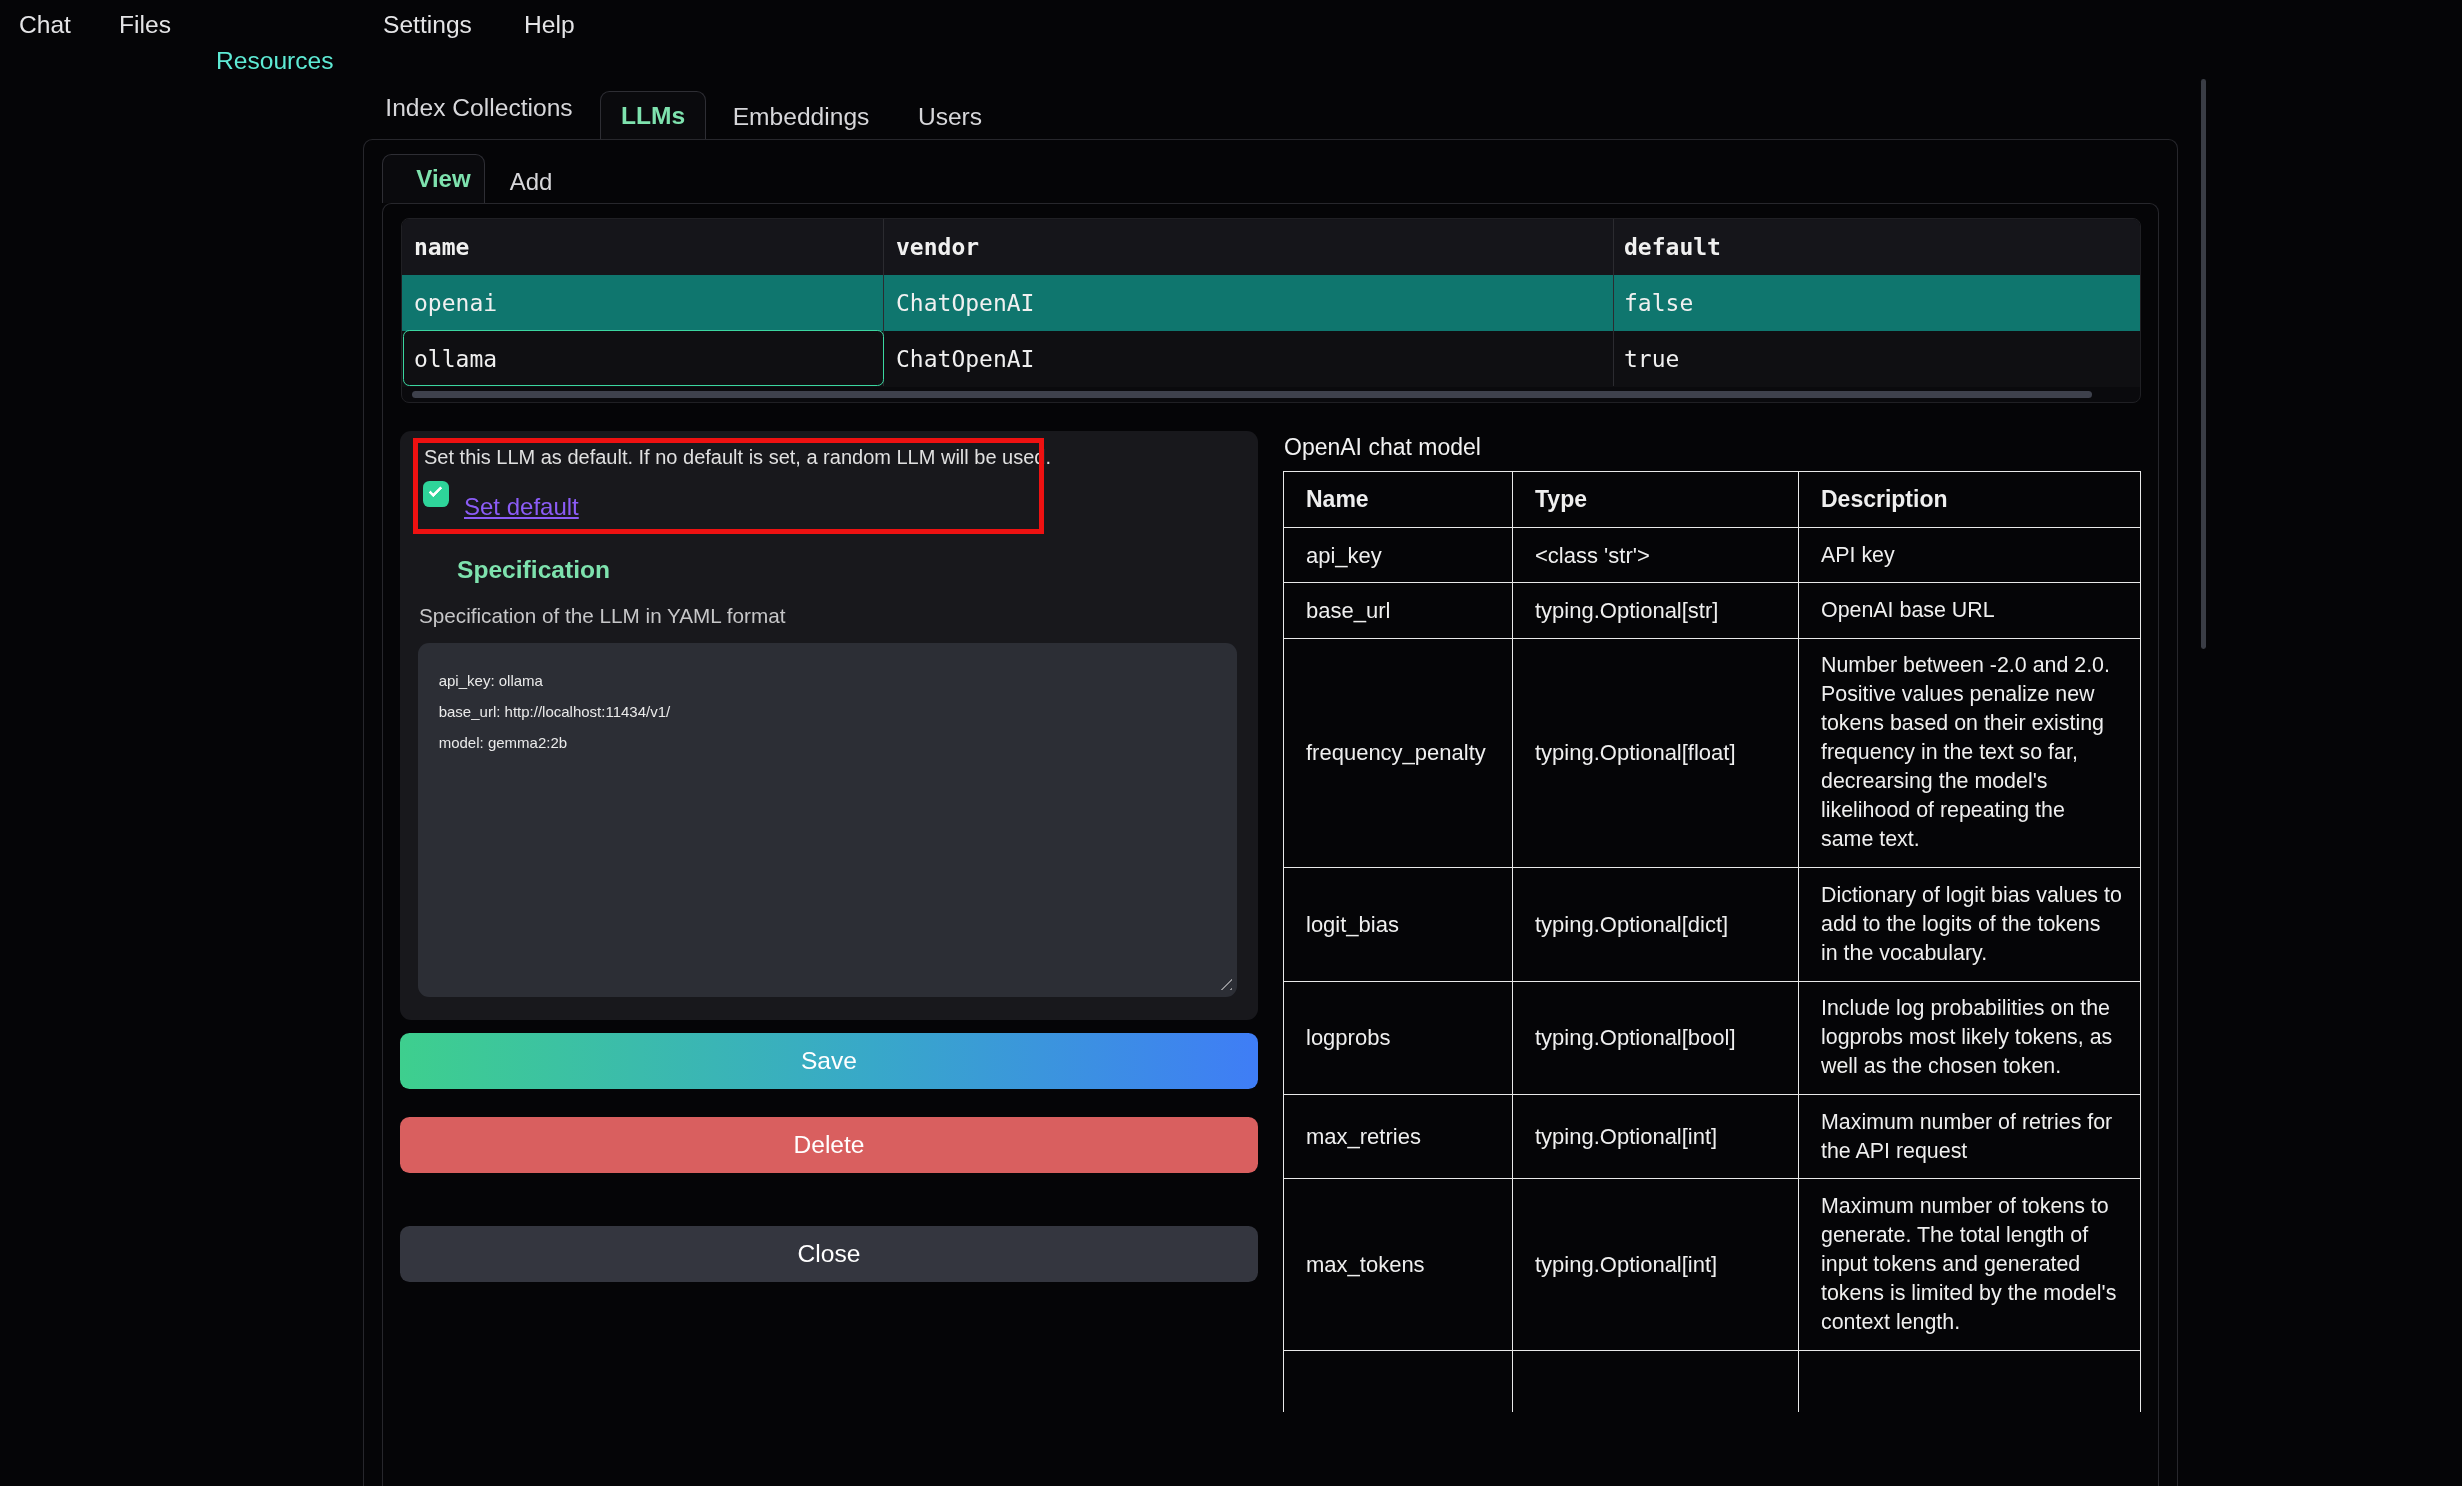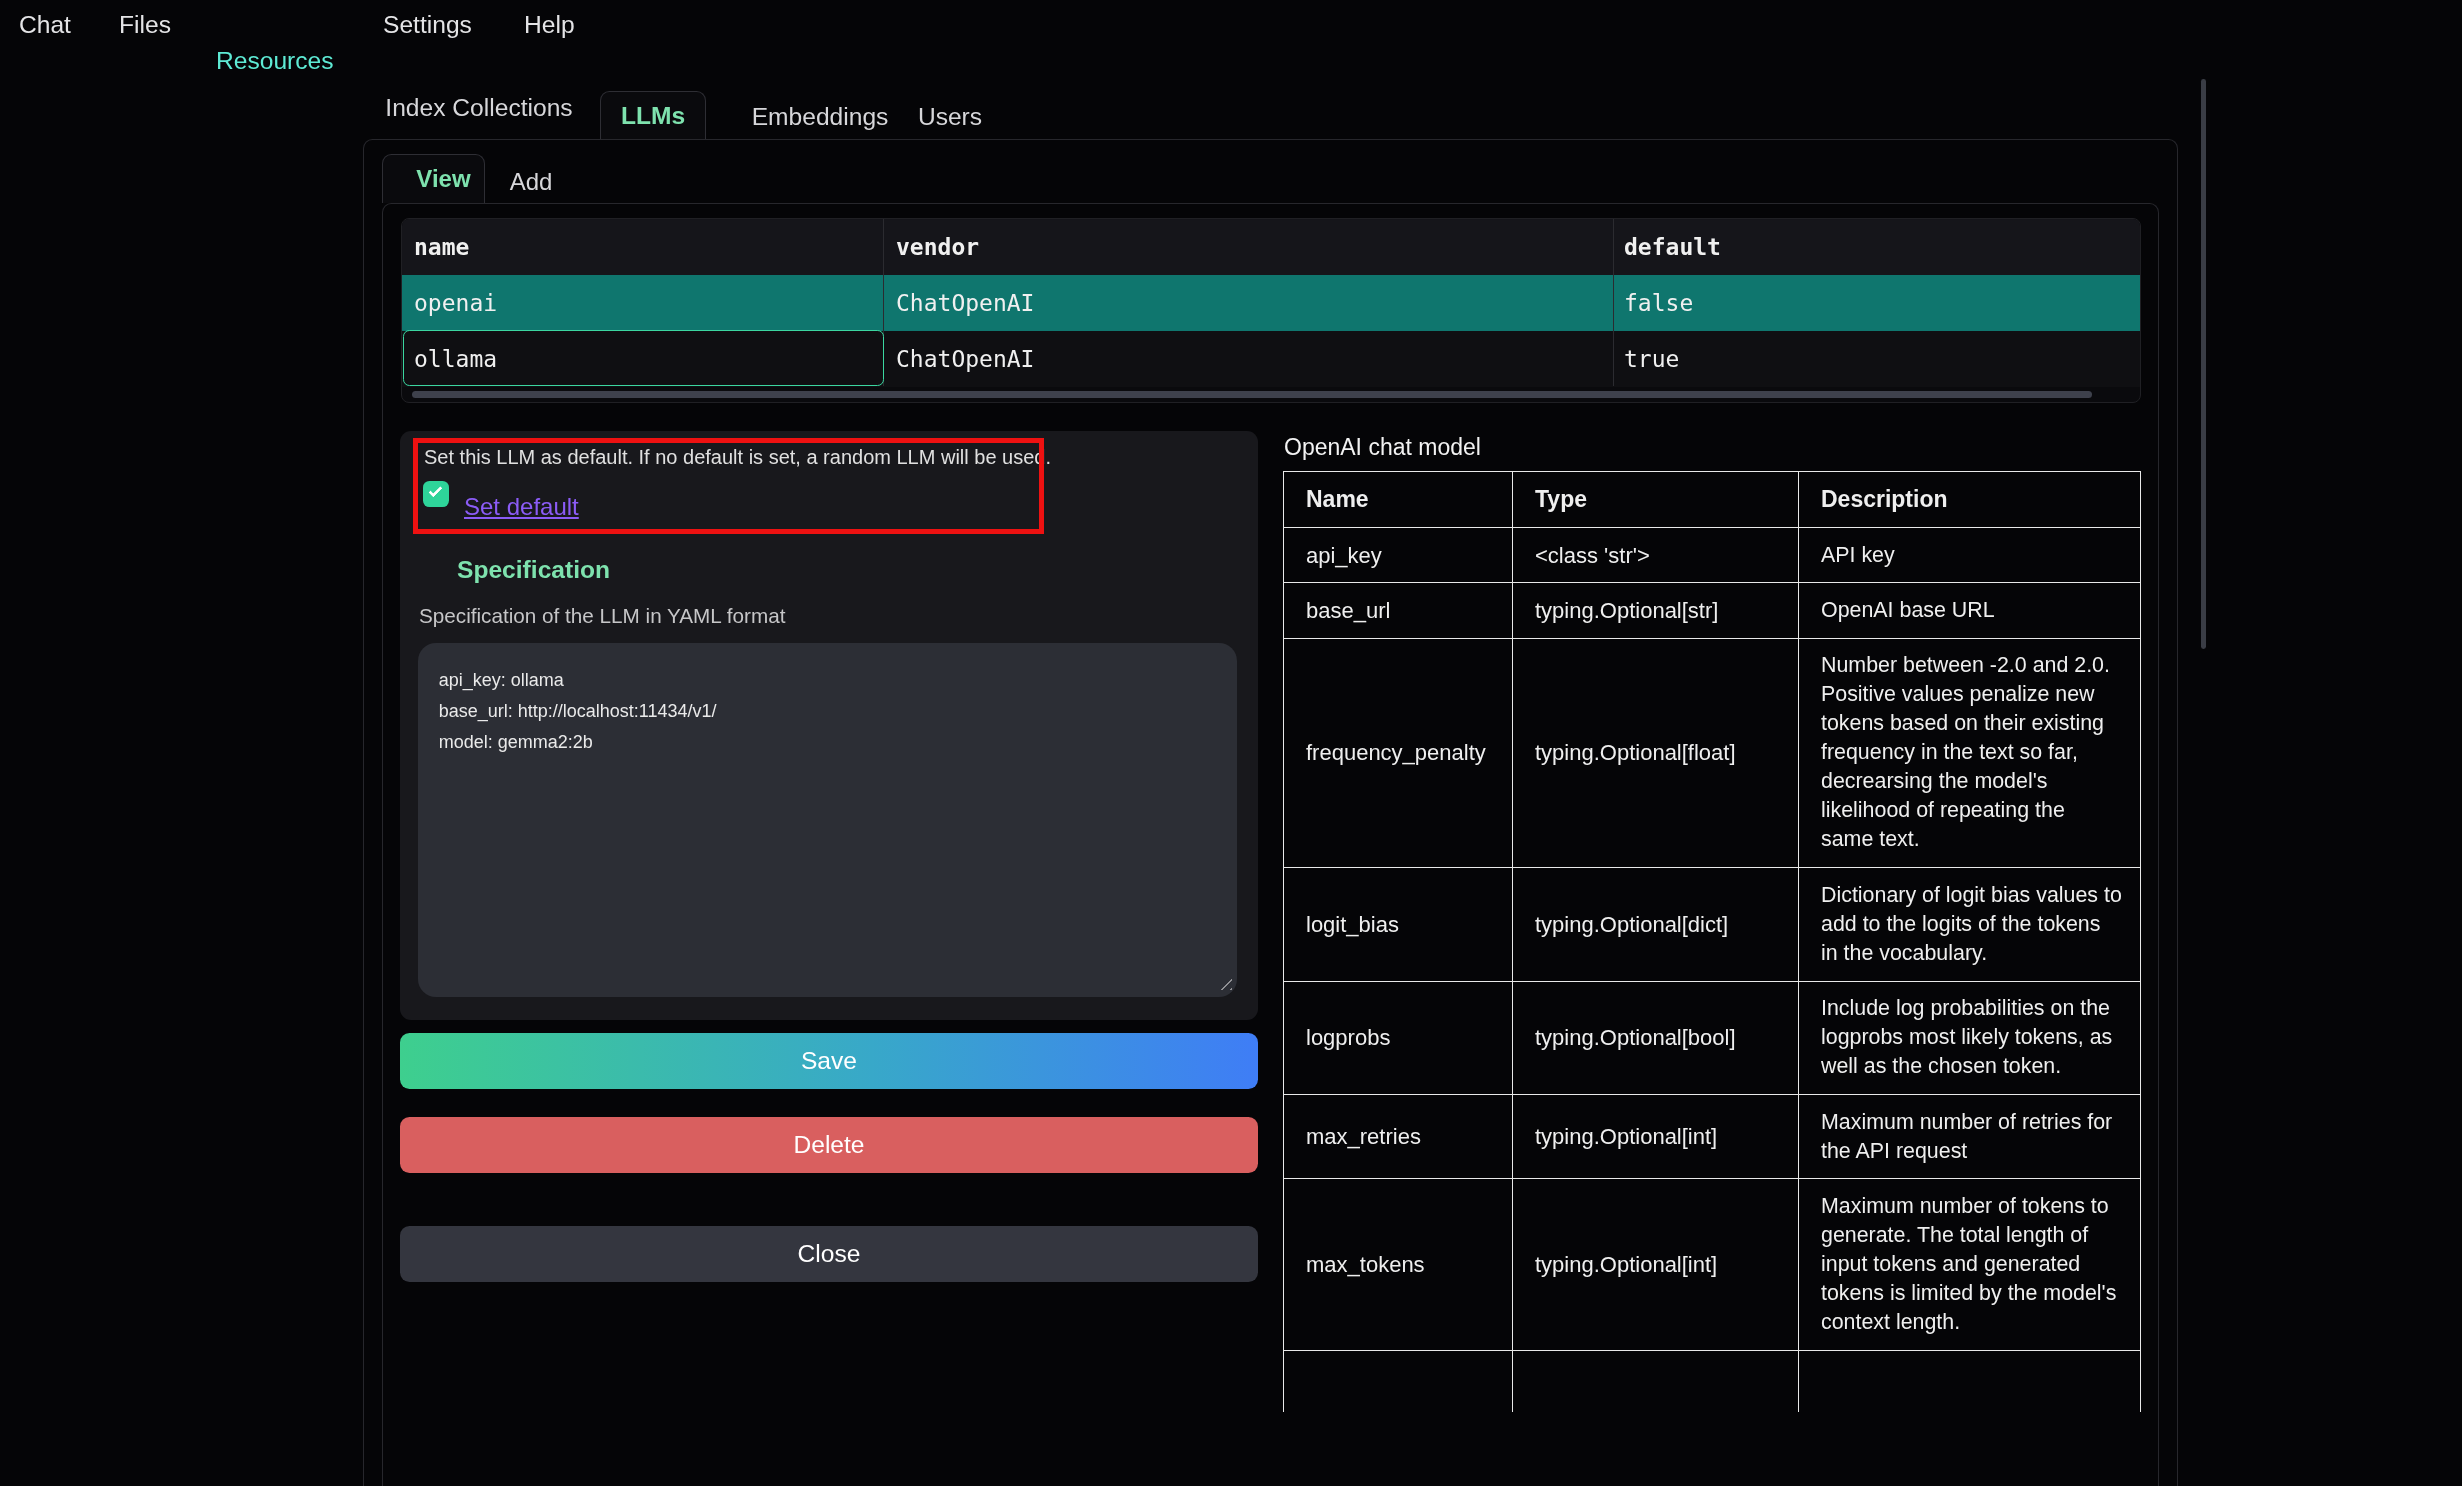--- a/index.html
+++ b/index.html
@@ -50,23 +50,23 @@
   #default-hint { position:absolute; left:424px; top:446px; font-size:20px; color:#e0e0e0; white-space:nowrap; }
   #set-default-checkbox { position:absolute; left:423px; top:481px; width:26px; height:26px;
                           background:#2ed49a; border-radius:6.4px; cursor:pointer; }
   #set-default-checkbox .tick { position:absolute; left:6.4px; top:5.6px; width:12.7px; height:7.1px;
                                 border-left:3.2px solid #ffffff; border-bottom:3.2px solid #ffffff;
                                 transform:rotate(-45deg); border-radius:0.8px; }
   #set-default-label { position:absolute; left:464px; top:493px; font-size:24px; color:#8b5cf6;text-decoration:underline; }
   #spec-heading { position:absolute; left:457px; top:556px; font-size:24.6px; font-weight:600; color:#7ee2ae; }
   #spec-sublabel { position:absolute; left:419px; top:604px; font-size:20.7px; color:#c6c6c8; }
   #spec-textarea { position:absolute; left:418px; top:643px; width:819px; height:354px;
-                   background:#2c2e35; border:none; border-radius:18px; resize:none;
+                   background:#2c2e35; border:none; border-radius:11px; resize:none;
                    padding:22px 20.7px; font-family:"Liberation Sans","DejaVu Sans",sans-serif;
-                   font-size:18px; line-height:31px; color:#eaeaea; outline:none; }
+                   font-size:15px; line-height:31px; color:#eaeaea; outline:none; }
   #resize-handle { position:absolute; left:1217px; top:975px; width:15px; height:15px;
                    clip-path:polygon(100% 0,0 100%,100% 100%);
                    background:repeating-linear-gradient(135deg,#909094 0 2px,transparent 2px 6.4px);
                    cursor:nwse-resize; }
 
   
   .action-btn { position:absolute; left:400px; width:858px; height:56px; border:none;
                 border-radius:9.5px; font-family:inherit; font-size:24.6px; font-weight:500;
                 color:#ffffff; cursor:pointer; display:flex; align-items:center; justify-content:center; }
   #save-btn   { top:1033px; background:linear-gradient(90deg,#3ecf8e 0%,#38a8c9 55%,#3f7df6 100%); }
@@ -97,21 +97,21 @@
   <div class="nav-item" style="left:119px;">Files</div>
   <div class="nav-item active" style="left:216px;">Resources</div>
   <div class="nav-item" style="left:383px;">Settings</div>
   <div class="nav-item" style="left:524px;">Help</div>
 
   <div class="outer-panel"></div>
   <div class="tab-label" style="left:479px; top:94px;">Index Collections</div>
   <div class="tab-box" id="tab-llms">
     <span class="lbl">LLMs</span>
   </div>
-  <div class="tab-label" style="left:820px; top:103px;">Embeddings</div>
+  <div class="tab-label" style="left:801px; top:103px;">Embeddings</div>
   <div class="tab-label" style="left:950px; top:103px;">Users</div>
 
   <div class="inner-panel"></div>
   <div class="tab-box" id="tab-view">
     <span class="lbl">View</span>
   </div>
   <div class="tab-label" style="left:531px; top:168px; font-size:24px;">Add</div>
 
   <div id="llm-table">
     <div class="lt-row lt-header">

